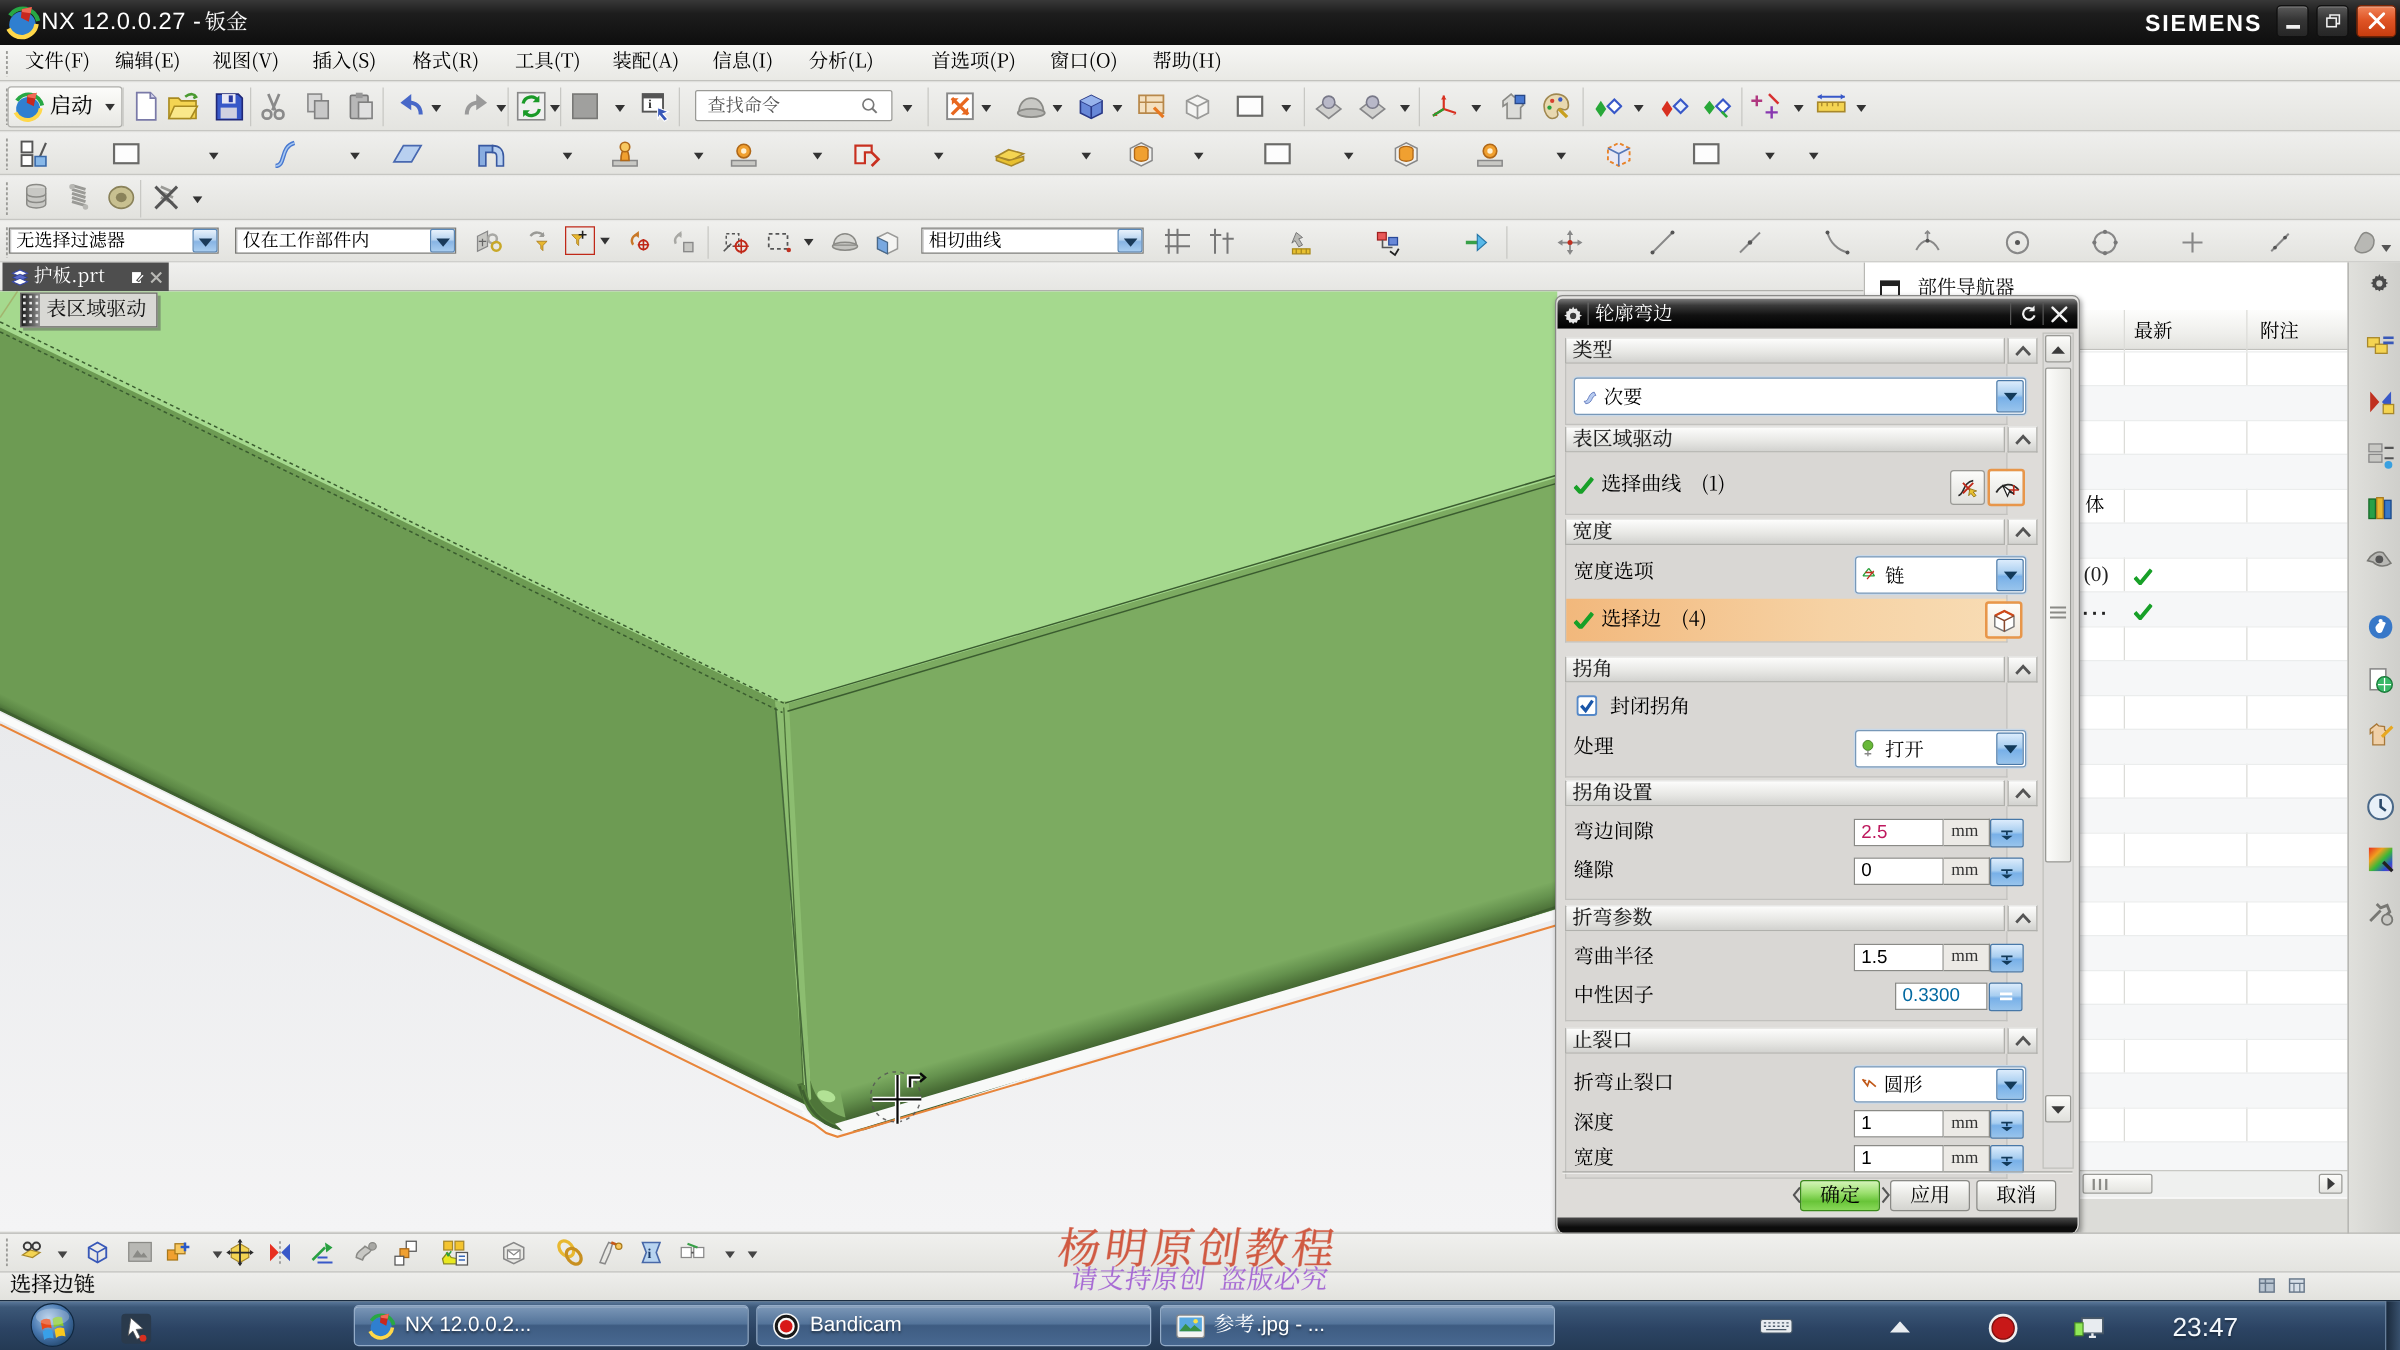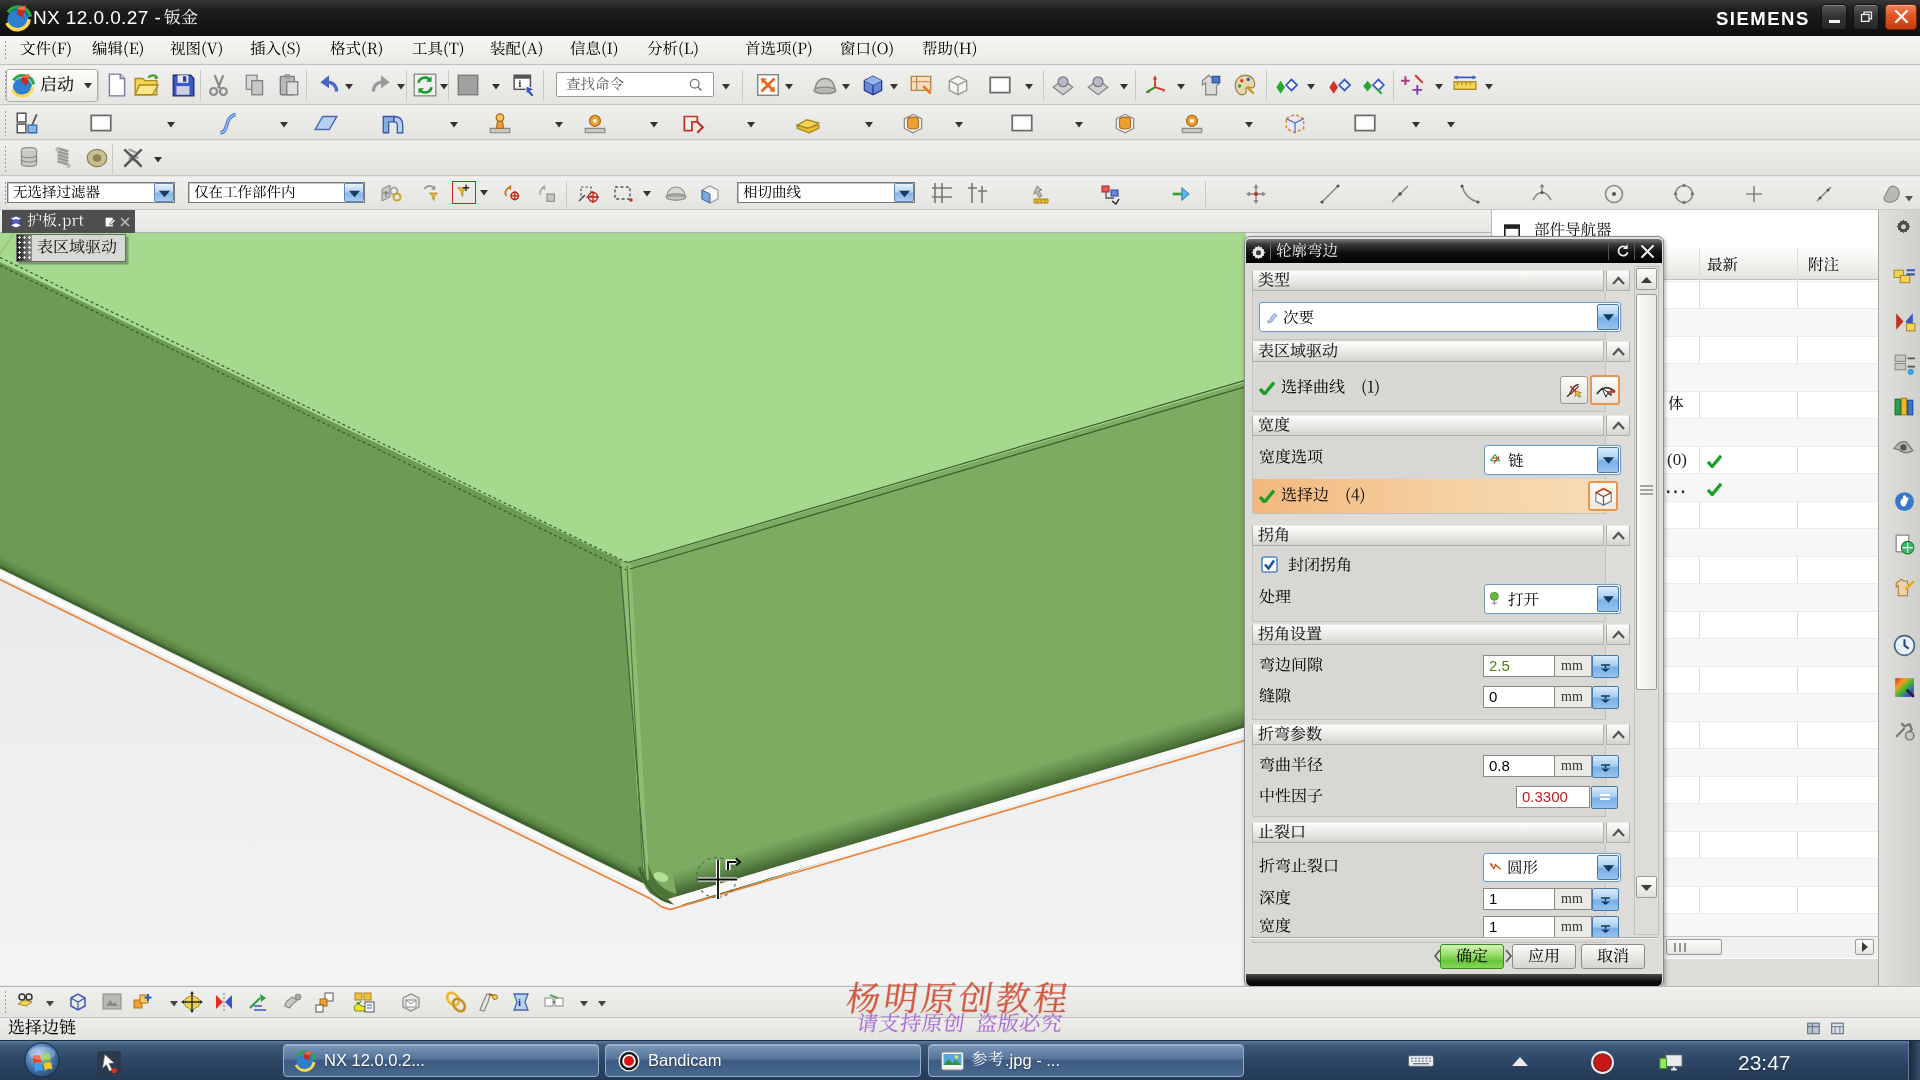--- a/index.html
+++ b/index.html
@@ -1258,21 +1258,21 @@
 <div style="position:absolute;left:1252px;top:645px;width:354px;height:75px;background:#d9d7d4;border:1px solid #c2c1be;border-top:none"></div>
 <svg style="position:absolute;left:1259px;top:657px;overflow:visible;" width="64" height="18.4">
     <g fill="#000" transform="translate(0,13.44) scale(0.016)">
       <use href="#q5F2F"></use>
       <use href="#q8FB9" x="1000"></use>
       <use href="#q95F4" x="2000"></use>
       <use href="#q9699" x="3000"></use>
     </g>
   </svg>
 <div style="position:absolute;left:1483px;top:655px;width:72px;height:22px;background:#fff;border:1px solid #8a8a86"></div>
-<div style="position:absolute;left:1489px;top:657px;font:15px 'Liberation Sans',sans-serif;color:#4d7c0f;white-space:pre">2.5</div>
+<div style="position:absolute;left:1489px;top:657px;font:15px 'Liberation Sans',sans-serif;color:#be185d;white-space:pre">2.5</div>
 <div style="position:absolute;left:1555px;top:655px;width:37px;height:22px;background:#eceae6;border:1px solid #8a8a86;border-left:none"></div>
 <div style="position:absolute;left:1561px;top:657.5px;font:14px 'Liberation Serif',serif;color:#333;white-space:pre">mm</div>
 <div style="position:absolute;left:1592px;top:654.5px;width:27px;height:23px;background:linear-gradient(#dcecfc,#a8cef0 45%,#78b0e8 55%,#98c4ec);border:1px solid #4878a8;border-radius:2px"></div>
 <svg style="position:absolute;left:1600px;top:661.5px;" width="11" height="10" viewBox="0 0 11 10">
     <path d="M1 3h9M5.5 3v3" stroke="#123a5a" stroke-width="1.4" fill="none"></path>
     <path d="M1 6.5h9L5.5 10z" fill="#123a5a"></path>
   </svg>
 <svg style="position:absolute;left:1259px;top:688px;overflow:visible;" width="32" height="18.4">
     <g fill="#000" transform="translate(0,13.44) scale(0.016)">
       <use href="#q7F1D"></use>
@@ -1304,38 +1304,38 @@
 <div style="position:absolute;left:1252px;top:745px;width:354px;height:72px;background:#d9d7d4;border:1px solid #c2c1be;border-top:none"></div>
 <svg style="position:absolute;left:1259px;top:757px;overflow:visible;" width="64" height="18.4">
     <g fill="#000" transform="translate(0,13.44) scale(0.016)">
       <use href="#q5F2F"></use>
       <use href="#q66F2" x="1000"></use>
       <use href="#q534A" x="2000"></use>
       <use href="#q5F84" x="3000"></use>
     </g>
   </svg>
 <div style="position:absolute;left:1483px;top:755px;width:72px;height:22px;background:#fff;border:1px solid #8a8a86"></div>
-<div style="position:absolute;left:1489px;top:757px;font:15px 'Liberation Sans',sans-serif;color:#000;white-space:pre">0.8</div>
+<div style="position:absolute;left:1489px;top:757px;font:15px 'Liberation Sans',sans-serif;color:#000;white-space:pre">1.5</div>
 <div style="position:absolute;left:1555px;top:755px;width:37px;height:22px;background:#eceae6;border:1px solid #8a8a86;border-left:none"></div>
 <div style="position:absolute;left:1561px;top:757.5px;font:14px 'Liberation Serif',serif;color:#333;white-space:pre">mm</div>
 <div style="position:absolute;left:1592px;top:754.5px;width:27px;height:23px;background:linear-gradient(#dcecfc,#a8cef0 45%,#78b0e8 55%,#98c4ec);border:1px solid #4878a8;border-radius:2px"></div>
 <svg style="position:absolute;left:1600px;top:761.5px;" width="11" height="10" viewBox="0 0 11 10">
     <path d="M1 3h9M5.5 3v3" stroke="#123a5a" stroke-width="1.4" fill="none"></path>
     <path d="M1 6.5h9L5.5 10z" fill="#123a5a"></path>
   </svg>
 <svg style="position:absolute;left:1259px;top:788px;overflow:visible;" width="64" height="18.4">
     <g fill="#000" transform="translate(0,13.44) scale(0.016)">
       <use href="#q4E2D"></use>
       <use href="#q6027" x="1000"></use>
       <use href="#q56E0" x="2000"></use>
       <use href="#q5B50" x="3000"></use>
     </g>
   </svg>
 <div style="position:absolute;left:1516px;top:786px;width:74px;height:22px;background:#fff;border:1px solid #8a8a86"></div>
-<div style="position:absolute;left:1522px;top:788px;font:15px 'Liberation Sans',sans-serif;color:#b91c1c;white-space:pre">0.3300</div>
+<div style="position:absolute;left:1522px;top:788px;font:15px 'Liberation Sans',sans-serif;color:#0369a1;white-space:pre">0.3300</div>
 <div style="position:absolute;left:1591px;top:785.5px;width:27px;height:23px;background:linear-gradient(#dcecfc,#a8cef0 45%,#78b0e8 55%,#98c4ec);border:1px solid #4878a8;border-radius:2px"></div>
 <svg style="position:absolute;left:1599.5px;top:793px;" width="10" height="8" viewBox="0 0 10 8">
     <path d="M0 2h10M0 6h10" stroke="#fff" stroke-width="2.2"></path>
   </svg>
 <div style="position:absolute;left:1252px;top:822px;width:352px;height:21px;background:linear-gradient(#fdfdfc,#e8e8e5 55%,#d2d2cf);border:1px solid #b0b0ac;border-top-color:#e8e8e6"></div>
 <svg style="position:absolute;left:1258px;top:824px;overflow:visible;" width="48" height="18.4">
     <g fill="#1a1a1a" stroke="#1a1a1a" stroke-width="7" transform="translate(0,13.44) scale(0.016)">
       <use href="#q6B62"></use>
       <use href="#q88C2" x="1000"></use>
       <use href="#q53E3" x="2000"></use>

